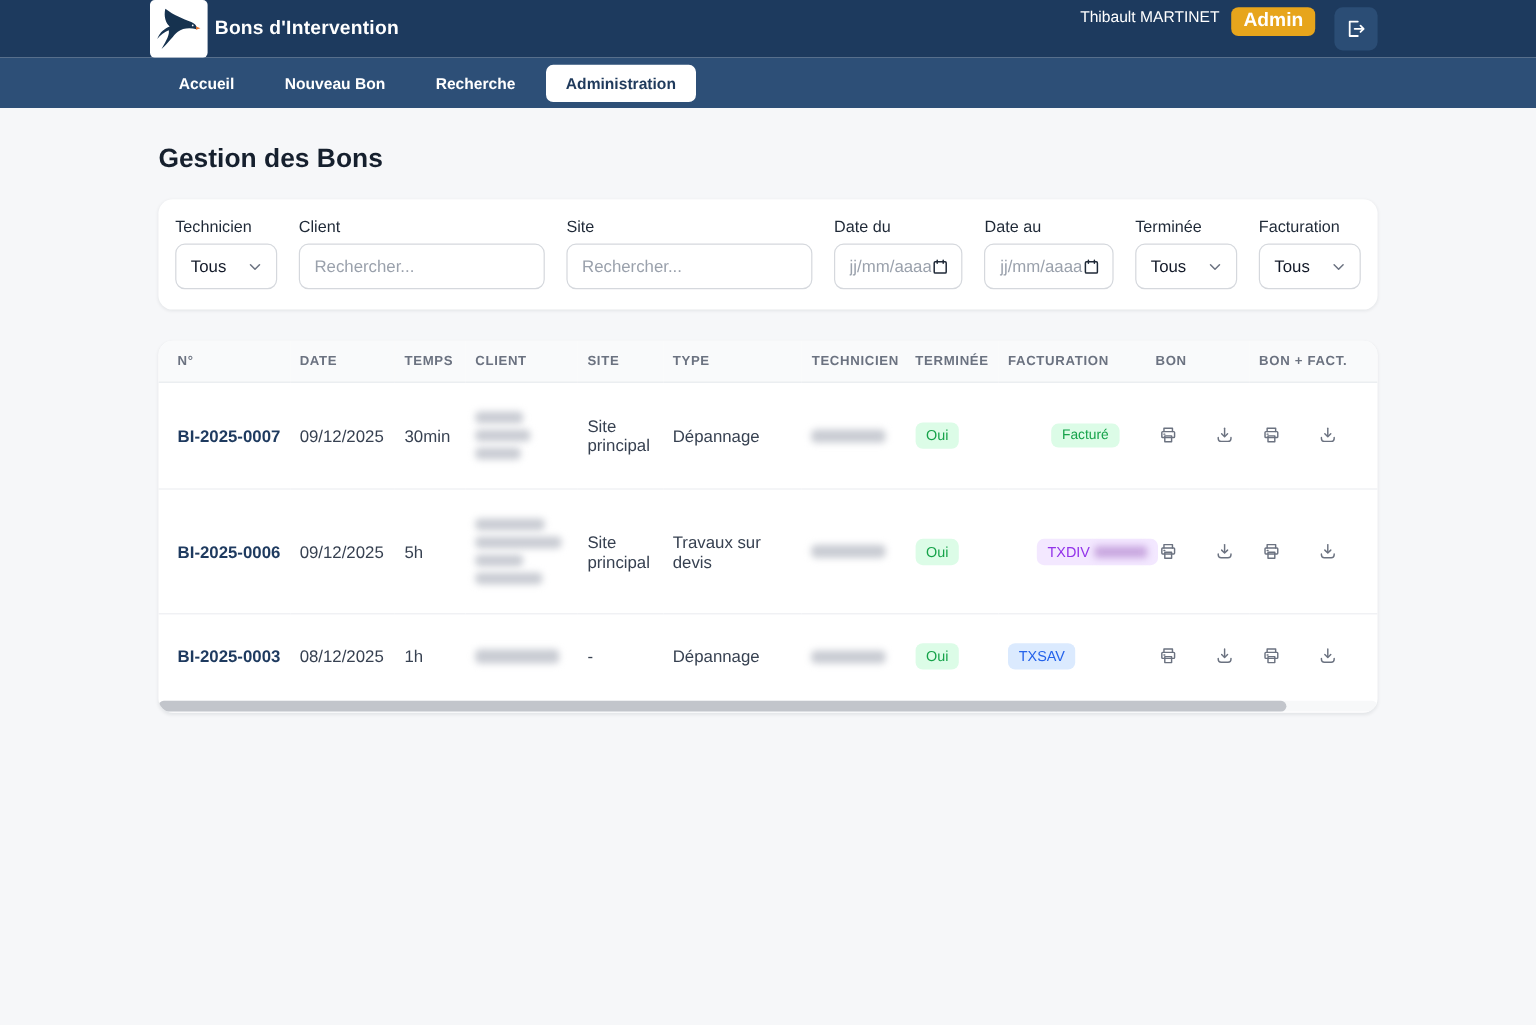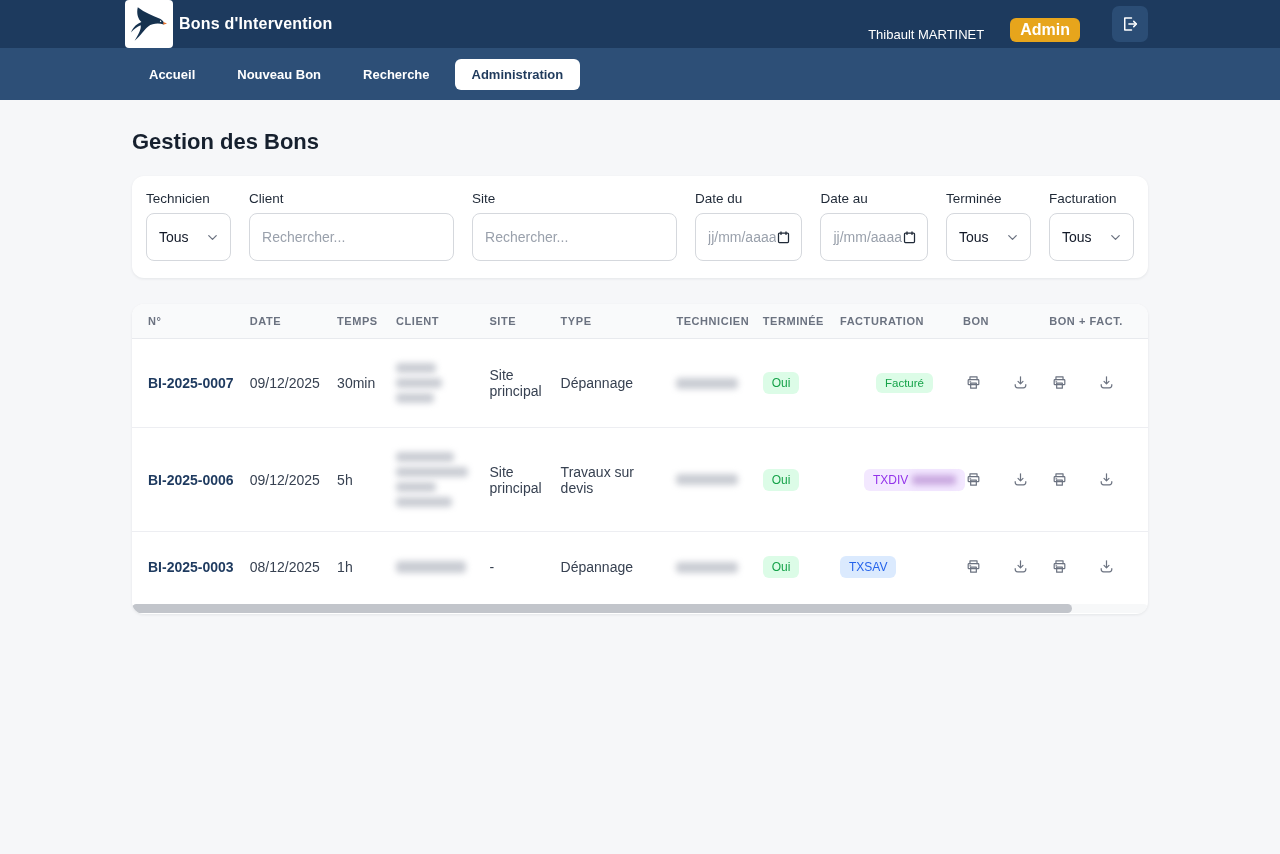--- a/index.html
+++ b/index.html
@@ -5,43 +5,43 @@
   * { margin:0; padding:0; box-sizing:border-box; }
   html,body { width:1280px; height:854px; }
   body { font-family:"Liberation Sans", sans-serif; background:#f6f7f9; color:#374151; }
 
   
   .topbar { height:48px; background:#1d3a5e; display:flex; align-items:center; }
   .topbar-inner { width:1016px; margin:0 auto; display:flex; align-items:center; position:relative; }
   .logo-box { width:48px; height:48px; background:#ffffff; border-radius:4px; display:flex; align-items:center; justify-content:center; margin-left:-7px; }
   .logo-box svg { width:40px; height:40px; }
   .app-title { color:#ffffff; font-size:16px; font-weight:700; margin-left:6px; letter-spacing:.2px; }
-  .topbar-right { position:absolute; right:0; display:flex; align-items:flex-end; gap:26px; }
+  .topbar-right { position:absolute; right:0; display:flex; align-items:flex-start; gap:10px; }
   .user-name { color:#ffffff; font-size:13px; }
   .role-badge { background:#e7a51c; color:#ffffff; font-size:16px; font-weight:600; padding:3px 10px; border-radius:6px; }
   .logout-btn { width:36px; height:36px; background:#2b4d75; border:none; border-radius:7px; display:flex; align-items:center; justify-content:center; cursor:pointer; margin-left:6px; }
   .logout-btn svg { width:18px; height:18px; stroke:#ffffff; stroke-width:2; fill:none; stroke-linecap:round; stroke-linejoin:round; }
 
   
-  .navbar { height:52px; background:#2d4f77; display:flex; align-items:center;justify-content:flex-end; }
+  .navbar { height:42px; background:#2d4f77; display:flex; align-items:center;justify-content:flex-end; }
   .navbar-inner { width:1016px; margin:0 auto; display:flex; align-items:center; gap:8px; }
   .nav-item { color:#ffffff; font-size:13px; font-weight:600; padding:8px 17px; border-radius:6px; cursor:pointer; background:transparent; border:none; font-family:inherit; }
   .nav-item.active { background:#ffffff; color:#1f3a5c; }
 
   
   .main { width:1016px; margin:0 auto; }
   .page-head { display:flex; align-items:center; justify-content:space-between; margin-top:29px; }
   .page-title { font-size:22px; font-weight:700; color:#16202e; }
   .btn-export { background:#e4e6ea; color:#1f2937; border:none; border-radius:8px; padding:11px 17px; font-size:14px; font-weight:500; cursor:pointer; font-family:inherit; }
 
   
   .filter-card { background:#ffffff; border-radius:12px; box-shadow:0 1px 3px rgba(16,24,40,.08); margin-top:21px; padding:15px 14px 17px 14px; display:flex; gap:18px; }
   .filter-group { display:flex; flex-direction:column; gap:7px; flex:1; }
   .filter-label { font-size:13.5px; font-weight:500; color:#1f2937; }
-  .control { height:48px; border:1px solid #d5d8dd; border-radius:8px; background:#ffffff; display:flex; align-items:center; padding:0 10px 0 12px; font-size:14px; color:#111827; cursor:pointer; position:relative; }
+  .control { height:38px; border:1px solid #d5d8dd; border-radius:8px; background:#ffffff; display:flex; align-items:center; padding:0 10px 0 12px; font-size:14px; color:#111827; cursor:pointer; position:relative; }
   .control .grow { flex:1; white-space:nowrap; overflow:hidden; }
   .control.placeholder-text .grow, .placeholder { color:#9aa1ac; }
   .chev svg { width:15px; height:15px; stroke:#6b7280; stroke-width:2; fill:none; stroke-linecap:round; stroke-linejoin:round; display:block; }
   .cal svg { width:15px; height:15px; stroke:#1f2937; stroke-width:2; fill:none; stroke-linecap:round; stroke-linejoin:round; display:block; }
   input.control { cursor:text; }
   input.control::placeholder { color:#9aa1ac; opacity:1; }
 
   
   .table-card { background:#ffffff; border-radius:12px; box-shadow:0 1px 3px rgba(16,24,40,.08); margin-top:26px; overflow:hidden; }
   table { width:100%; border-collapse:collapse; table-layout:fixed; }

